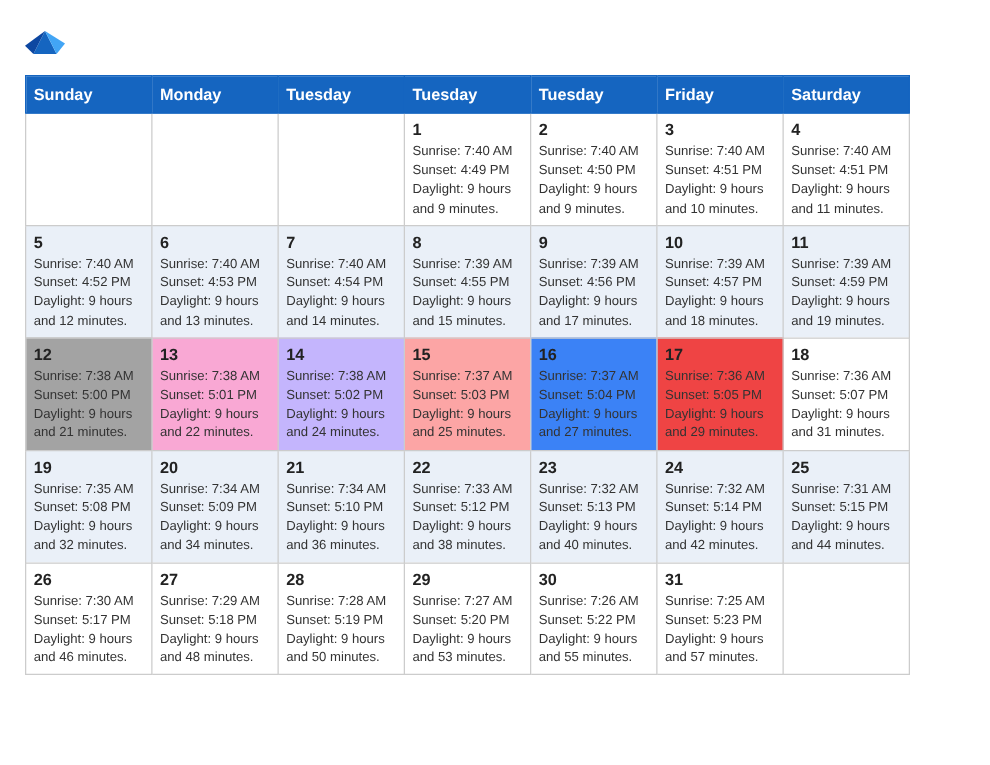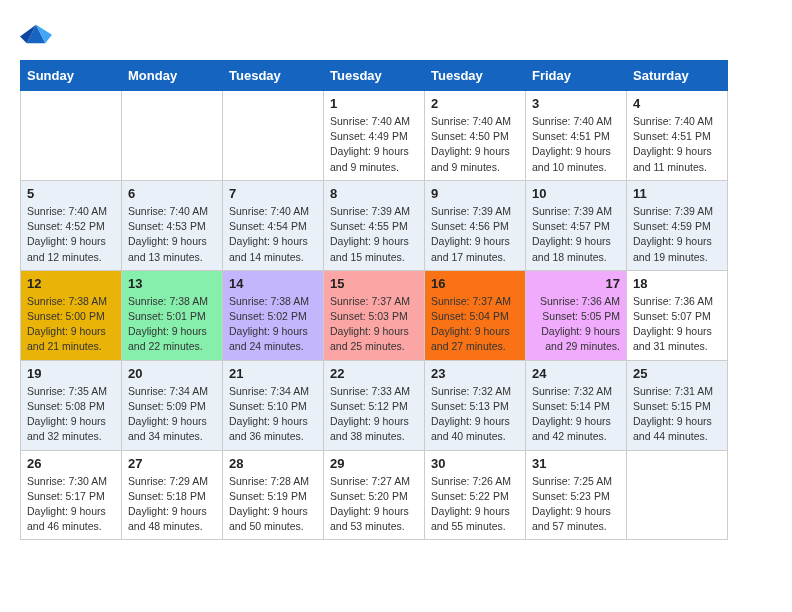--- a/index.html
+++ b/index.html
@@ -181,41 +181,41 @@
           <td style="background: rgb(234, 240, 248);">
             <div class="day-num">10</div>
             <div class="day-info">Sunrise: 7:39 AM<br>Sunset: 4:57 PM<br>Daylight: 9 hours and 18 minutes.</div>
           </td>
           <td style="background: rgb(234, 240, 248);">
             <div class="day-num">11</div>
             <div class="day-info">Sunrise: 7:39 AM<br>Sunset: 4:59 PM<br>Daylight: 9 hours and 19 minutes.</div>
           </td>
         </tr>
         <tr style="background: rgb(255, 255, 255);">
-          <td style="background: #eab308; margin-left: 44px;">
+          <td style="background: #a3a3a3; margin-left: 44px;">
             <div class="day-num">12</div>
             <div class="day-info">Sunrise: 7:38 AM<br>Sunset: 5:00 PM<br>Daylight: 9 hours and 21 minutes.</div>
           </td>
-          <td style="background: #86efac;">
+          <td style="background: #f9a8d4;">
             <div class="day-num">13</div>
             <div class="day-info">Sunrise: 7:38 AM<br>Sunset: 5:01 PM<br>Daylight: 9 hours and 22 minutes.</div>
           </td>
           <td style="background: #c4b5fd;">
             <div class="day-num">14</div>
             <div class="day-info">Sunrise: 7:38 AM<br>Sunset: 5:02 PM<br>Daylight: 9 hours and 24 minutes.</div>
           </td>
           <td style="background: #fca5a5;">
             <div class="day-num">15</div>
             <div class="day-info">Sunrise: 7:37 AM<br>Sunset: 5:03 PM<br>Daylight: 9 hours and 25 minutes.</div>
           </td>
-          <td style="background: #f97316;">
+          <td style="background: #3b82f6;">
             <div class="day-num">16</div>
             <div class="day-info">Sunrise: 7:37 AM<br>Sunset: 5:04 PM<br>Daylight: 9 hours and 27 minutes.</div>
           </td>
-          <td style="background: #f0abfc; text-align: right;">
+          <td style="background: #ef4444;">
             <div class="day-num">17</div>
             <div class="day-info">Sunrise: 7:36 AM<br>Sunset: 5:05 PM<br>Daylight: 9 hours and 29 minutes.</div>
           </td>
           <td style="background: rgb(255, 255, 255);">
             <div class="day-num">18</div>
             <div class="day-info">Sunrise: 7:36 AM<br>Sunset: 5:07 PM<br>Daylight: 9 hours and 31 minutes.</div>
           </td>
         </tr>
         <tr style="background: rgb(234, 240, 248); padding-left: 36px;">
           <td style="background: rgb(234, 240, 248);">

